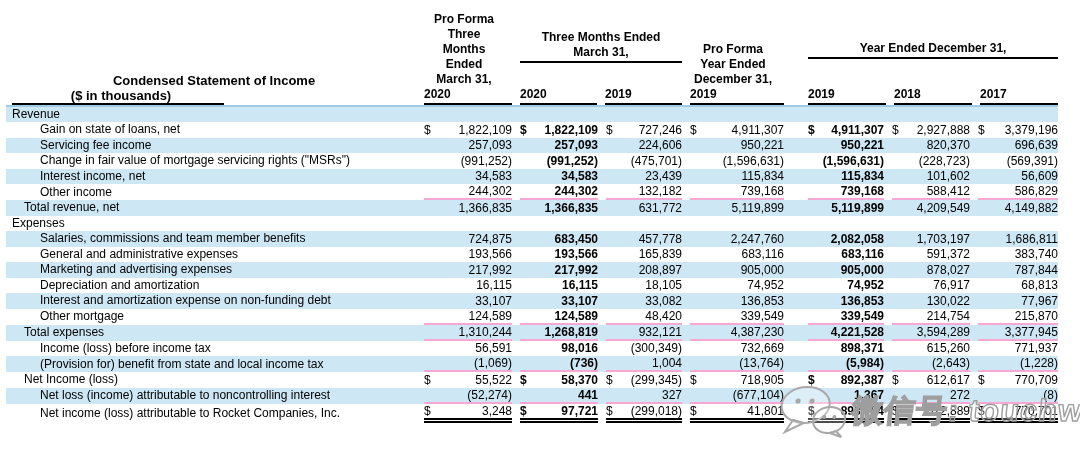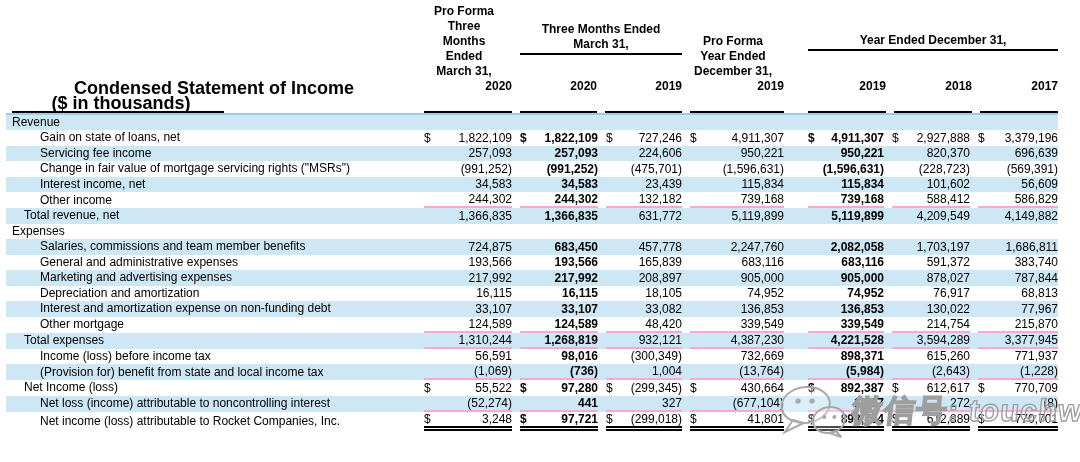--- a/index.html
+++ b/index.html
@@ -11,28 +11,28 @@
     position:relative;
   }
   .sheet { position:absolute; left:6px; top:4px; width:1052px; }
 
   table.fin { border-collapse:collapse; table-layout:fixed; width:1052px; }
   th, td { padding:0; font-size:12px; }
 
   
   thead th { vertical-align:bottom; font-weight:bold; height:102px; }
   .hstack { text-align:center; line-height:15px; }
-  .yl { margin-left:8px; border-bottom:2px solid #000; padding-bottom:17px; text-align:right; line-height:15px; }
+  .yl { margin-left:8px; border-bottom:2px solid #000; padding-bottom:1px; text-align:left; line-height:15px; }
   .gl { margin-left:8px; border-bottom:2px solid #000; padding-bottom:1px; text-align:center; line-height:15px; }
   .yrow { display:flex; }
   .yrow > div { flex:1; }
   .mtq { margin-top:24px; }
   .mty { margin-top:28px; }
   .title-cell { vertical-align:bottom; }
-  .title-block { line-height:15px; font-size:18px; }
+  .title-block { line-height:15px; font-size:13px; }
   .title-rule { width:212px; border-bottom:2px solid #000; margin-left:6px; padding-left:0; }
   .title-block div { padding-left:6px; white-space:nowrap; }
 
   
   tbody tr { height:15.5px; }
   tbody tr.blue { background:#cde7f5; }
   tbody tr:first-child { border-top:2px solid #9fcce4; }
   td.lbl { white-space:nowrap; overflow:hidden; line-height:15px; vertical-align:middle; }
   .ind0 { padding-left:6px; }
   .ind1 { padding-left:18px; }
@@ -837,33 +837,33 @@
           <td class="lbl ind1">Net Income (loss)</td>
           <td class="val">
             <div class="box">
               <span>$</span>
               <span>55,522</span>
             </div>
           </td>
           <td class="val bcol">
             <div class="box">
               <span>$</span>
-              <span>97,280</span>
+              <span>58,370</span>
             </div>
           </td>
           <td class="val">
             <div class="box">
               <span>$</span>
               <span>(299,345)</span>
             </div>
           </td>
           <td class="val">
             <div class="box">
               <span>$</span>
-              <span>430,664</span>
+              <span>718,905</span>
             </div>
           </td>
           <td class="sp"></td>
           <td class="val bcol">
             <div class="box">
               <span>$</span>
               <span>892,387</span>
             </div>
           </td>
           <td class="val">

